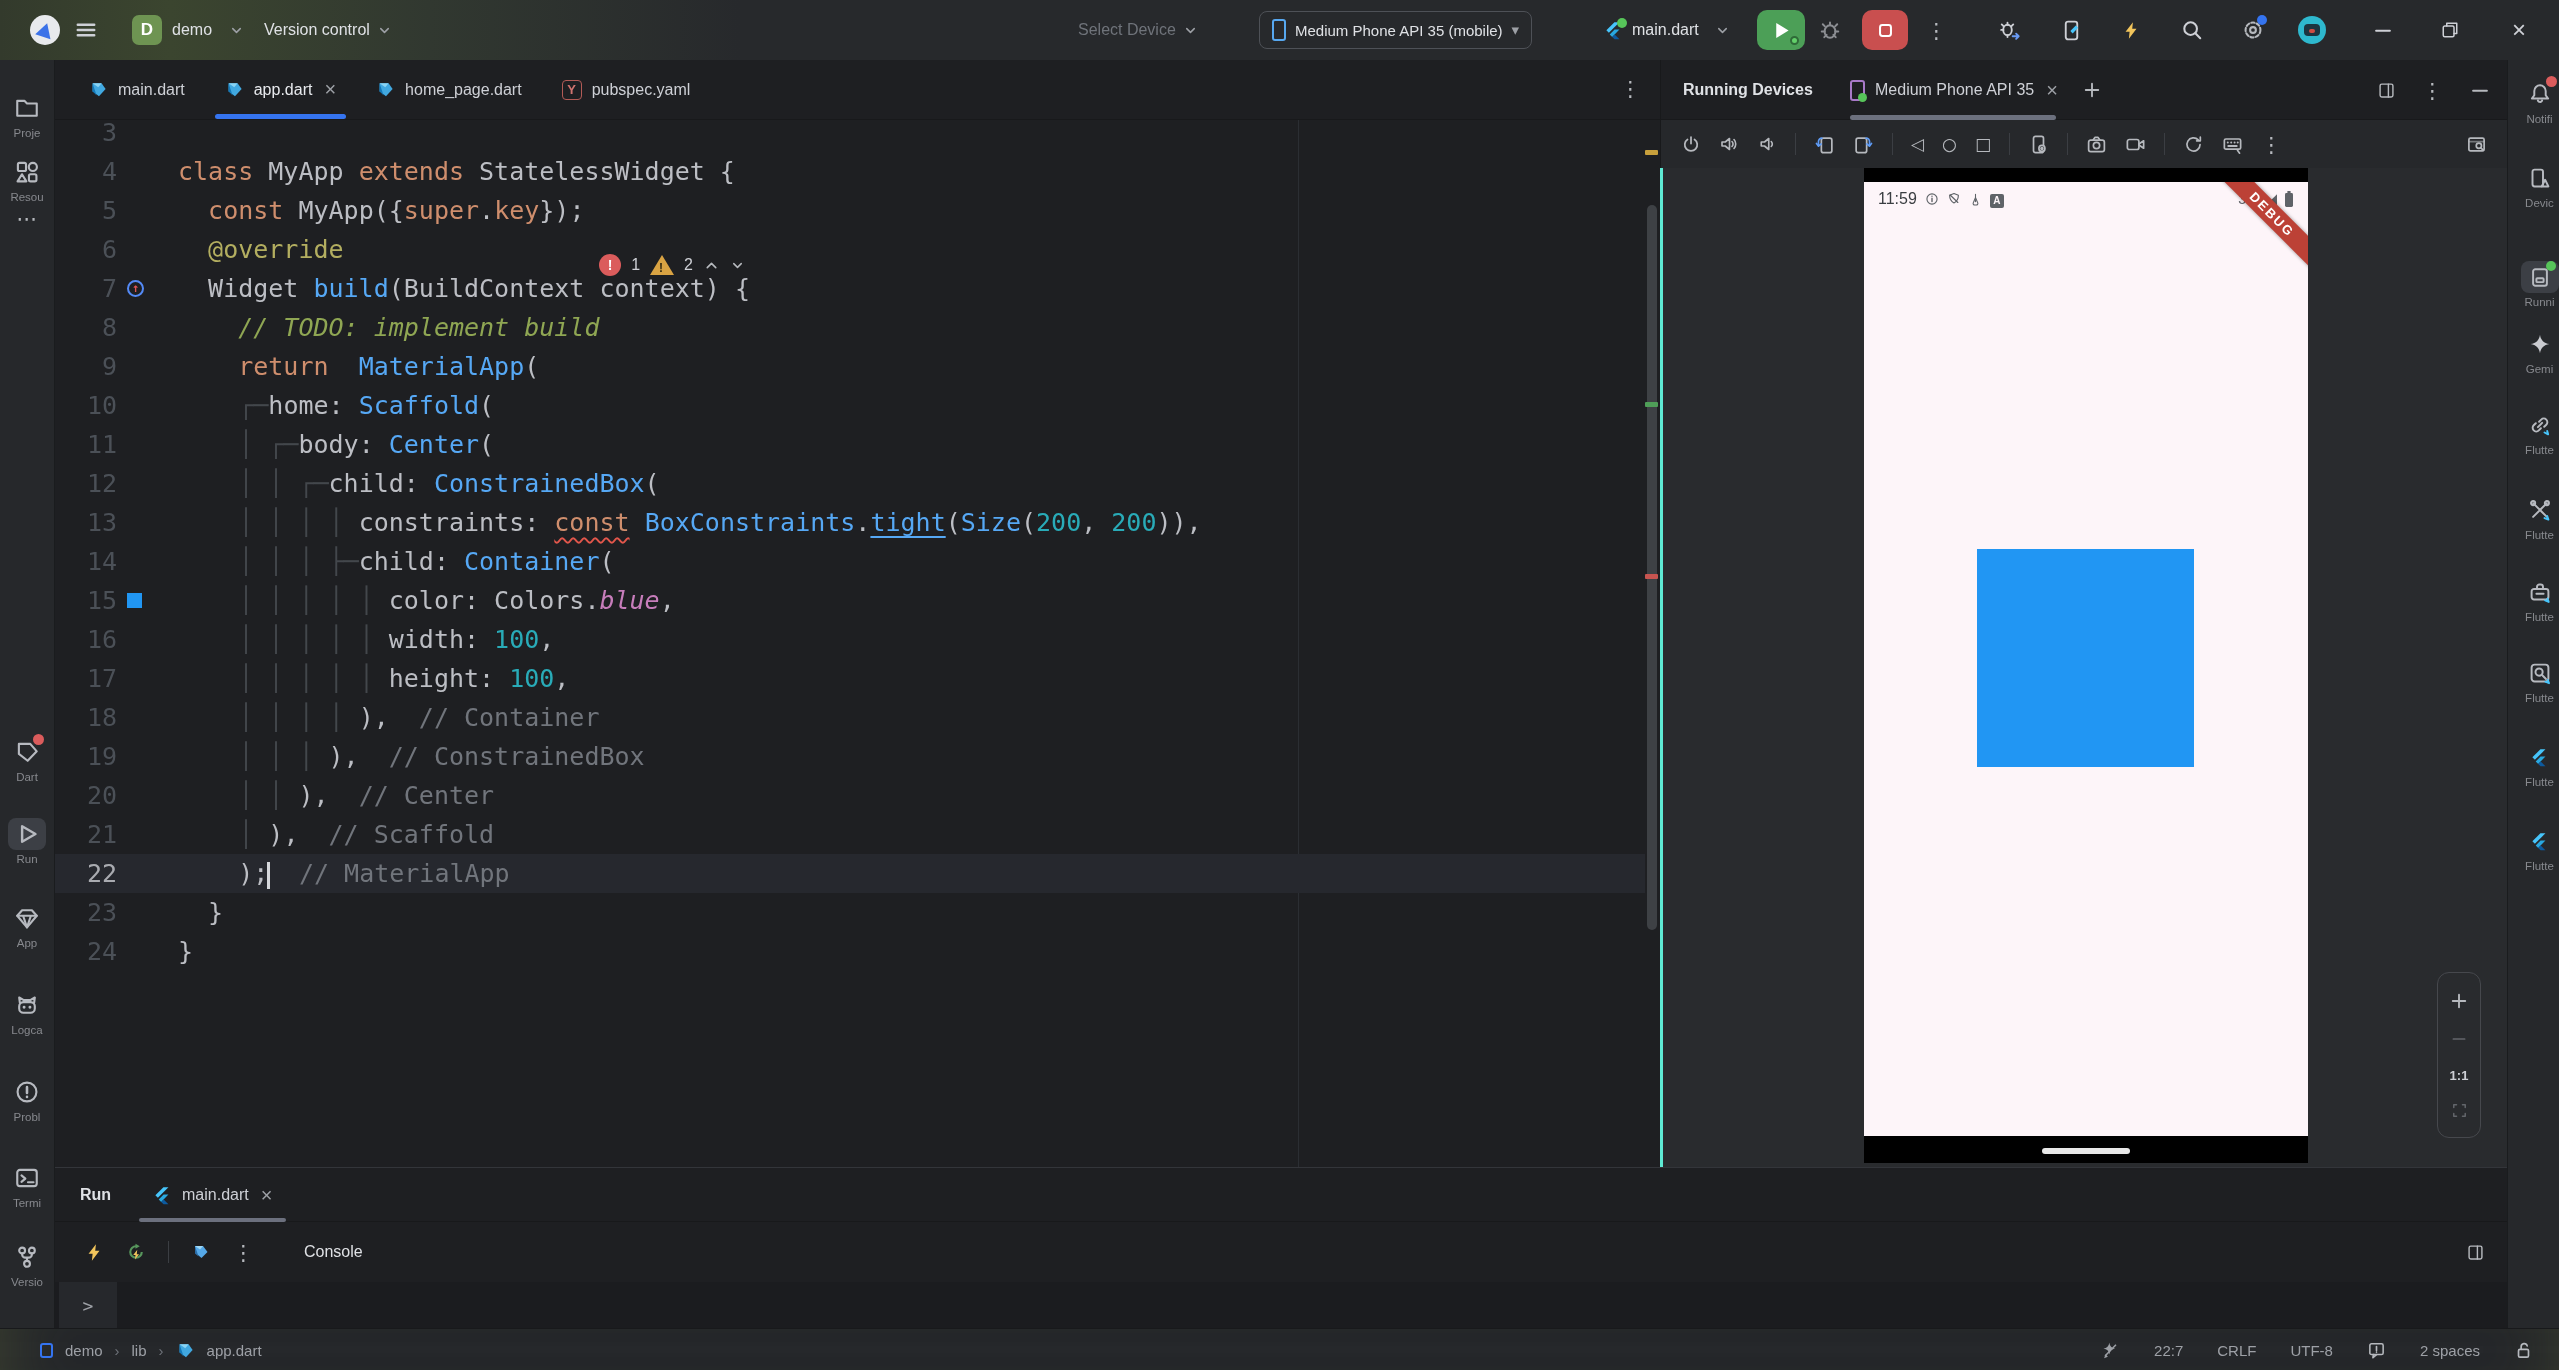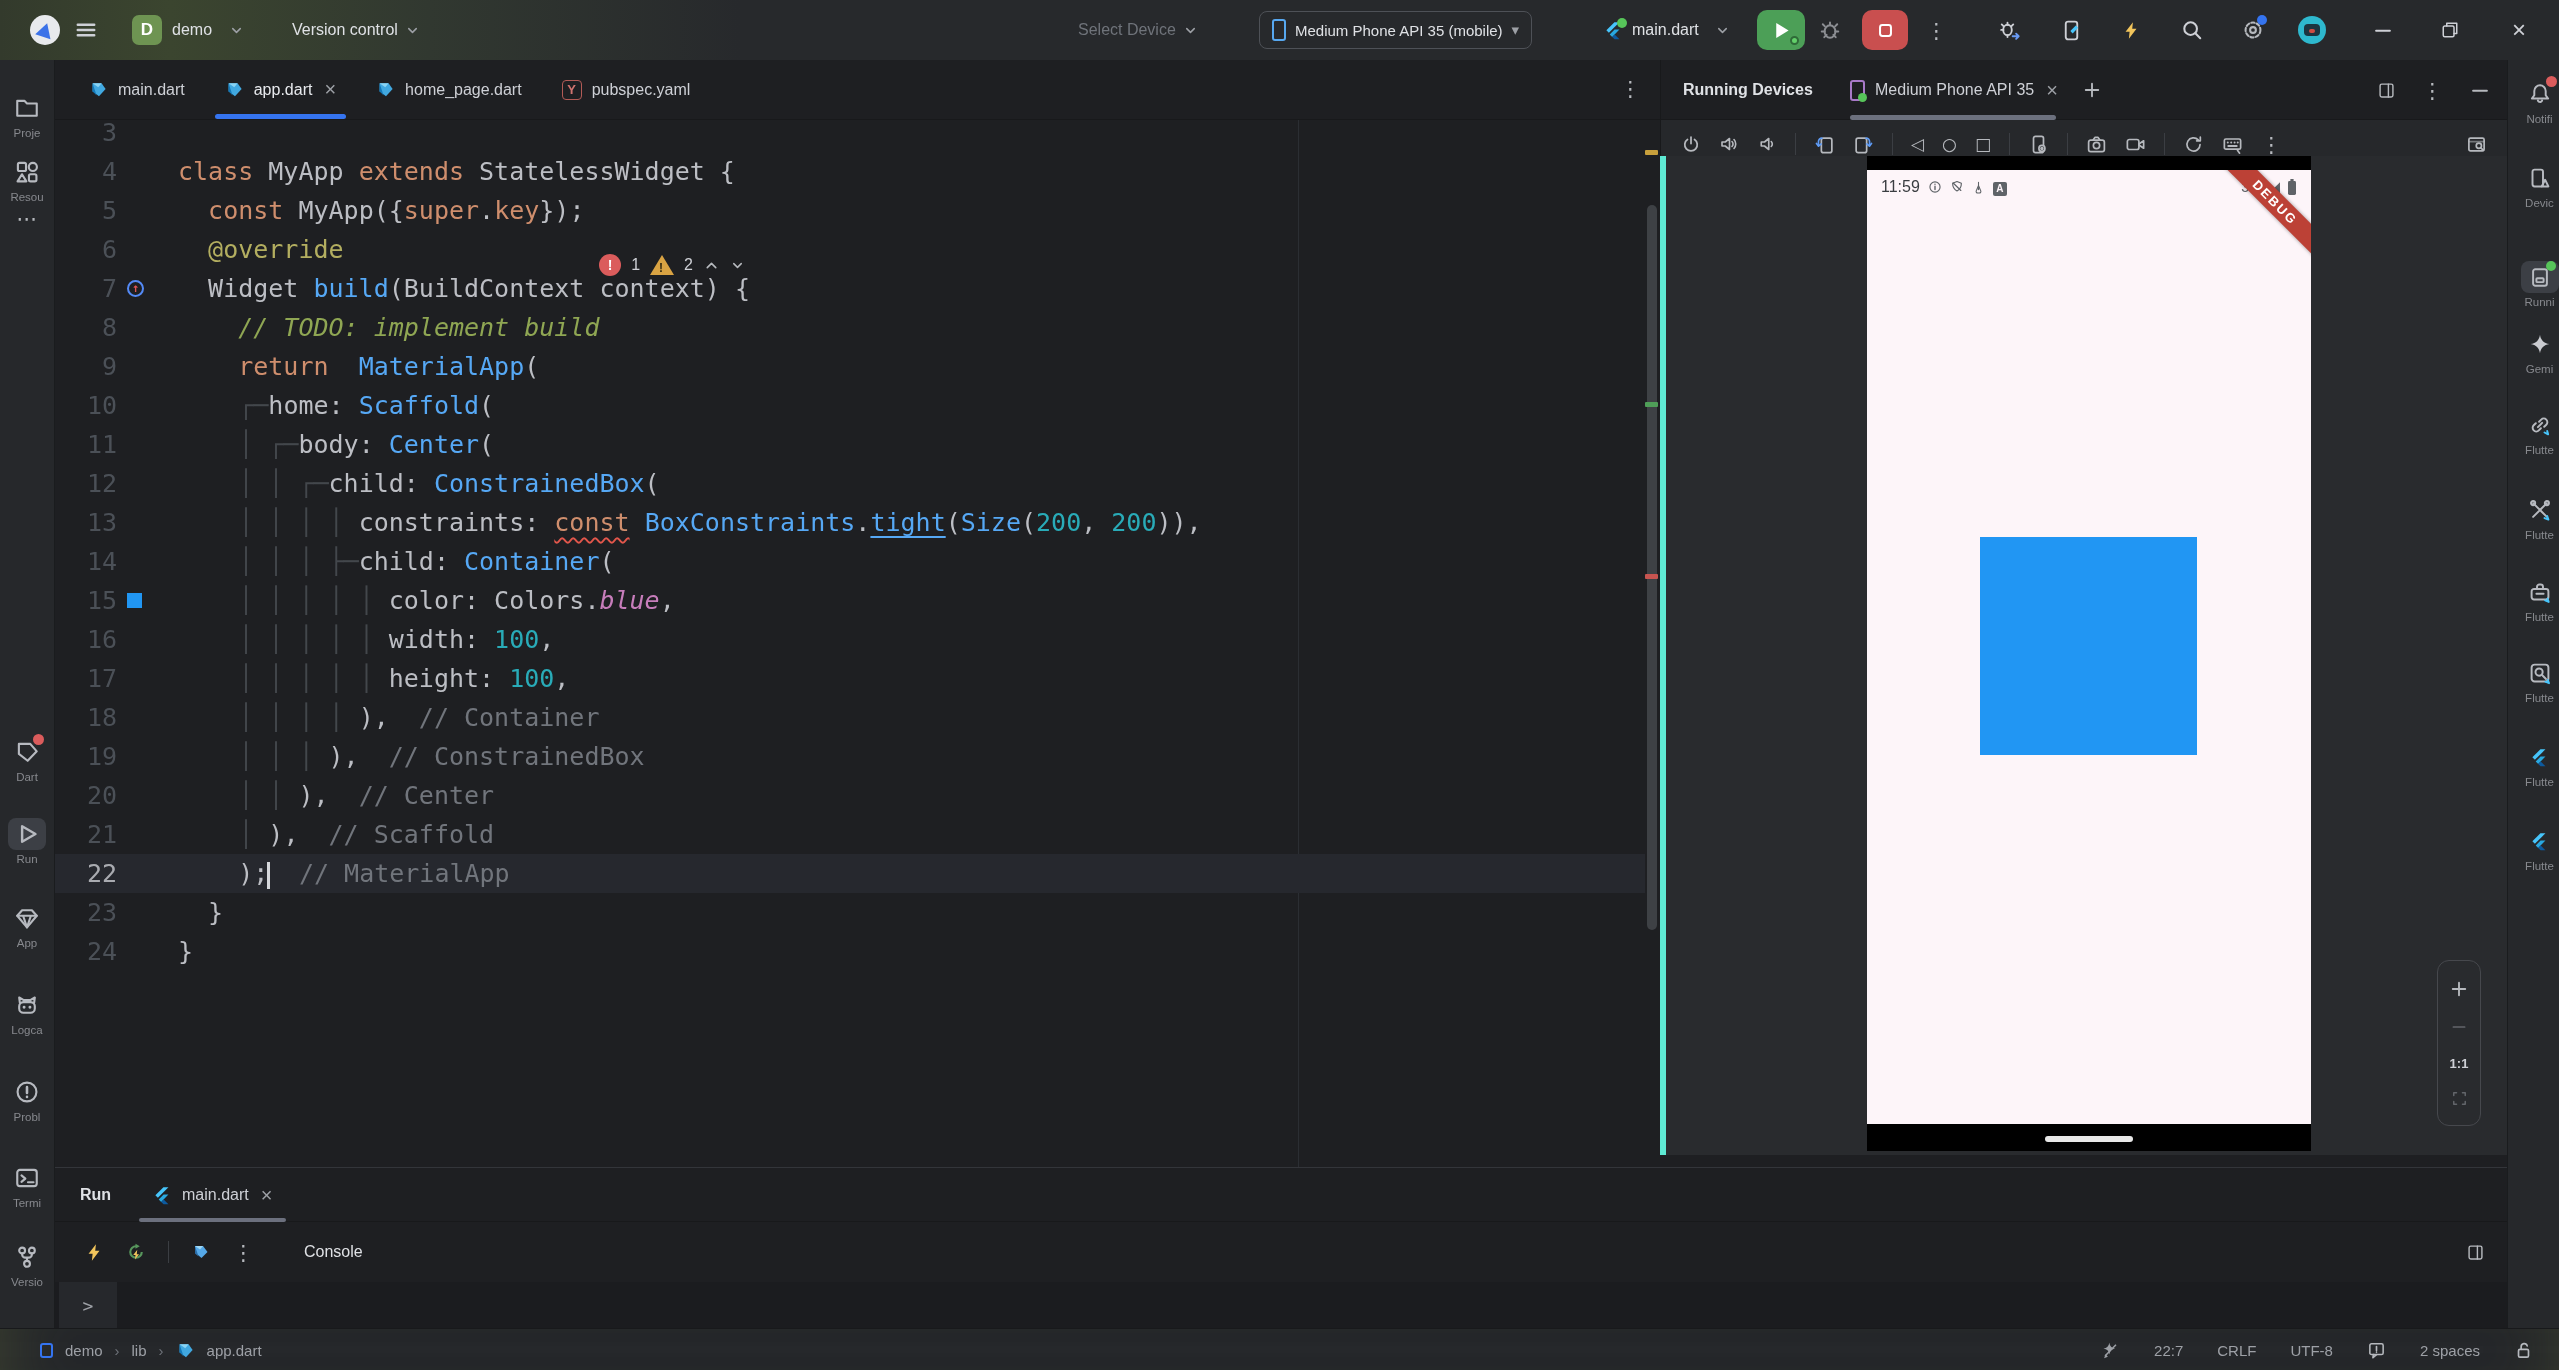--- a/index.html
+++ b/index.html
@@ -91,21 +91,21 @@
   #rdheader .title{position:absolute;left:22px;top:0;height:60px;display:flex;align-items:center;font-weight:bold;font-size:16px;color:#DFE1E5}
   .rdtab{position:absolute;left:189px;top:0;height:60px;display:flex;align-items:center;gap:10px;font-size:16px;color:#CED0D6}
   .rdtab:after{content:"";position:absolute;left:0;right:46px;bottom:0;height:5px;border-radius:3px;background:#6C707E}
   .purphone{width:15px;height:21px;border:2px solid #A879C8;border-radius:3px;position:relative}
   .purphone i{position:absolute;right:-4px;bottom:-3px;width:9px;height:9px;border-radius:50%;background:#57C55A}
   #rdheader .hicons{position:absolute;right:16px;top:0;height:60px;display:flex;align-items:center;gap:26px;color:#B6B9BE}
   #rdtoolbar{left:1660px;top:120px;width:847px;height:48px;background:#26282B;display:flex;align-items:center;gap:18px;padding:0 20px;color:#C2C5CA;border-left:1px solid #18191B}
   .vsep{width:1px;height:22px;background:#3B3E43}
   .uic{font-size:17px;line-height:1;font-family:"DejaVu Sans",sans-serif}
   #rdtoolbar .spacer{flex:1}
-  #rdcontent{left:1660px;top:156px;width:847px;height:999px;background:#292B2E;border-left:6px solid #5eead4}
+  #rdcontent{left:1660px;top:168px;width:847px;height:999px;background:#292B2E;border-left:3px solid #5eead4}
   
   #phone{position:absolute;left:201px;top:0;width:444px;height:995px;background:#000}
   #screen{position:absolute;left:0;top:14px;width:444px;height:954px;background:#FDF5F9;overflow:hidden}
   #pstatus{position:absolute;left:0;top:0;width:100%;height:34px;display:flex;align-items:center;padding:0 14px;gap:8px;color:#5F6368}
   #ptime{font-size:16px;color:#3A3D41}
   .abox{display:inline-flex;width:14px;height:14px;background:#5F6368;color:#FDF5F9;font-size:10px;font-weight:bold;align-items:center;justify-content:center;border-radius:2px}
   #pright{margin-left:auto;display:flex;align-items:center;gap:5px;font-size:14px;color:#5F6368}
   #bluebox{position:absolute;left:113px;top:367px;width:217px;height:218px;background:#2196F3}
   #ribbonwrap{position:absolute;right:0;top:0;width:110px;height:110px;overflow:hidden}
   #ribbon{position:absolute;top:22px;right:-34px;width:140px;transform:rotate(45deg);background:#BC4136;color:#fff;text-align:center;font-size:13px;font-weight:bold;letter-spacing:2px;padding:3px 0;box-shadow:0 0 4px rgba(0,0,0,.4)}
@@ -155,21 +155,21 @@
       </div>
     <div class="tb-item" style="left:132px;gap:10px">
       <span class="badge">D</span>
       <span class="tb-text">demo</span>
       <span class="chev">
           <svg width="15" height="15" viewBox="0 0 16 16" fill="none" stroke="currentColor" stroke-width="1.6" stroke-linecap="round" stroke-linejoin="round">
             <path d="M4 6l4 4 4-4"></path>
           </svg>
         </span>
     </div>
-    <div class="tb-item" style="left:292px">
+    <div class="tb-item" style="left:264px">
       <span class="tb-text">Version control</span>
       <span class="chev">
           <svg width="15" height="15" viewBox="0 0 16 16" fill="none" stroke="currentColor" stroke-width="1.6" stroke-linecap="round" stroke-linejoin="round">
             <path d="M4 6l4 4 4-4"></path>
           </svg>
         </span>
     </div>
     <div class="tb-item" style="left:1078px">
       <span class="tb-text dim">Select Device</span>
       <span class="chev">

